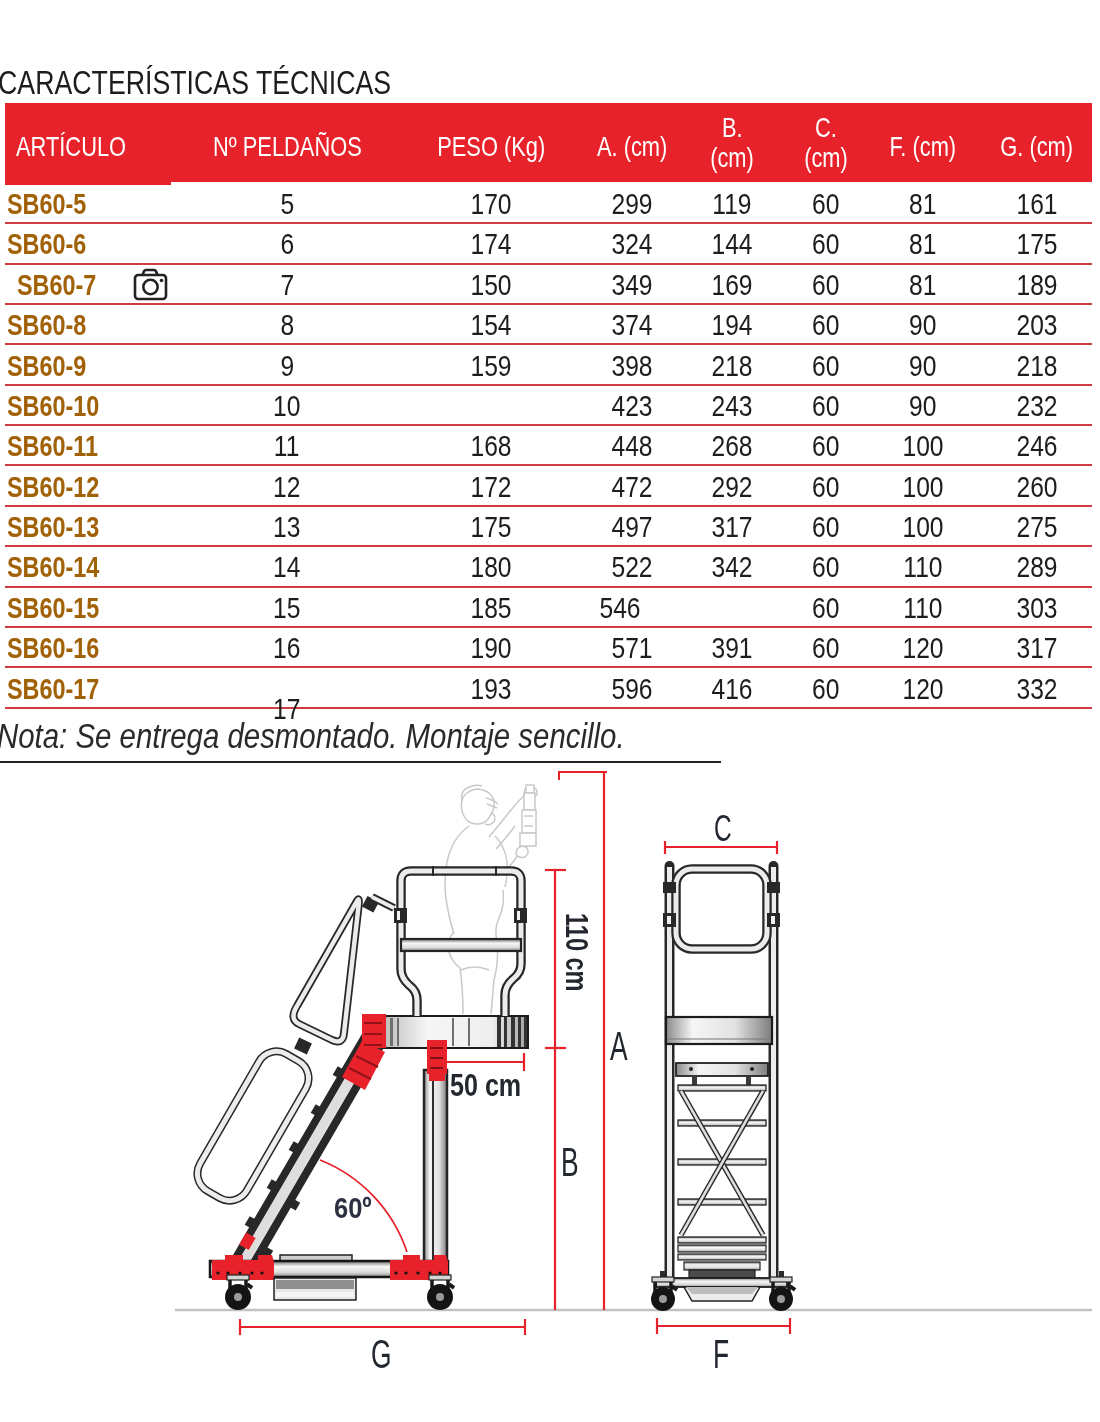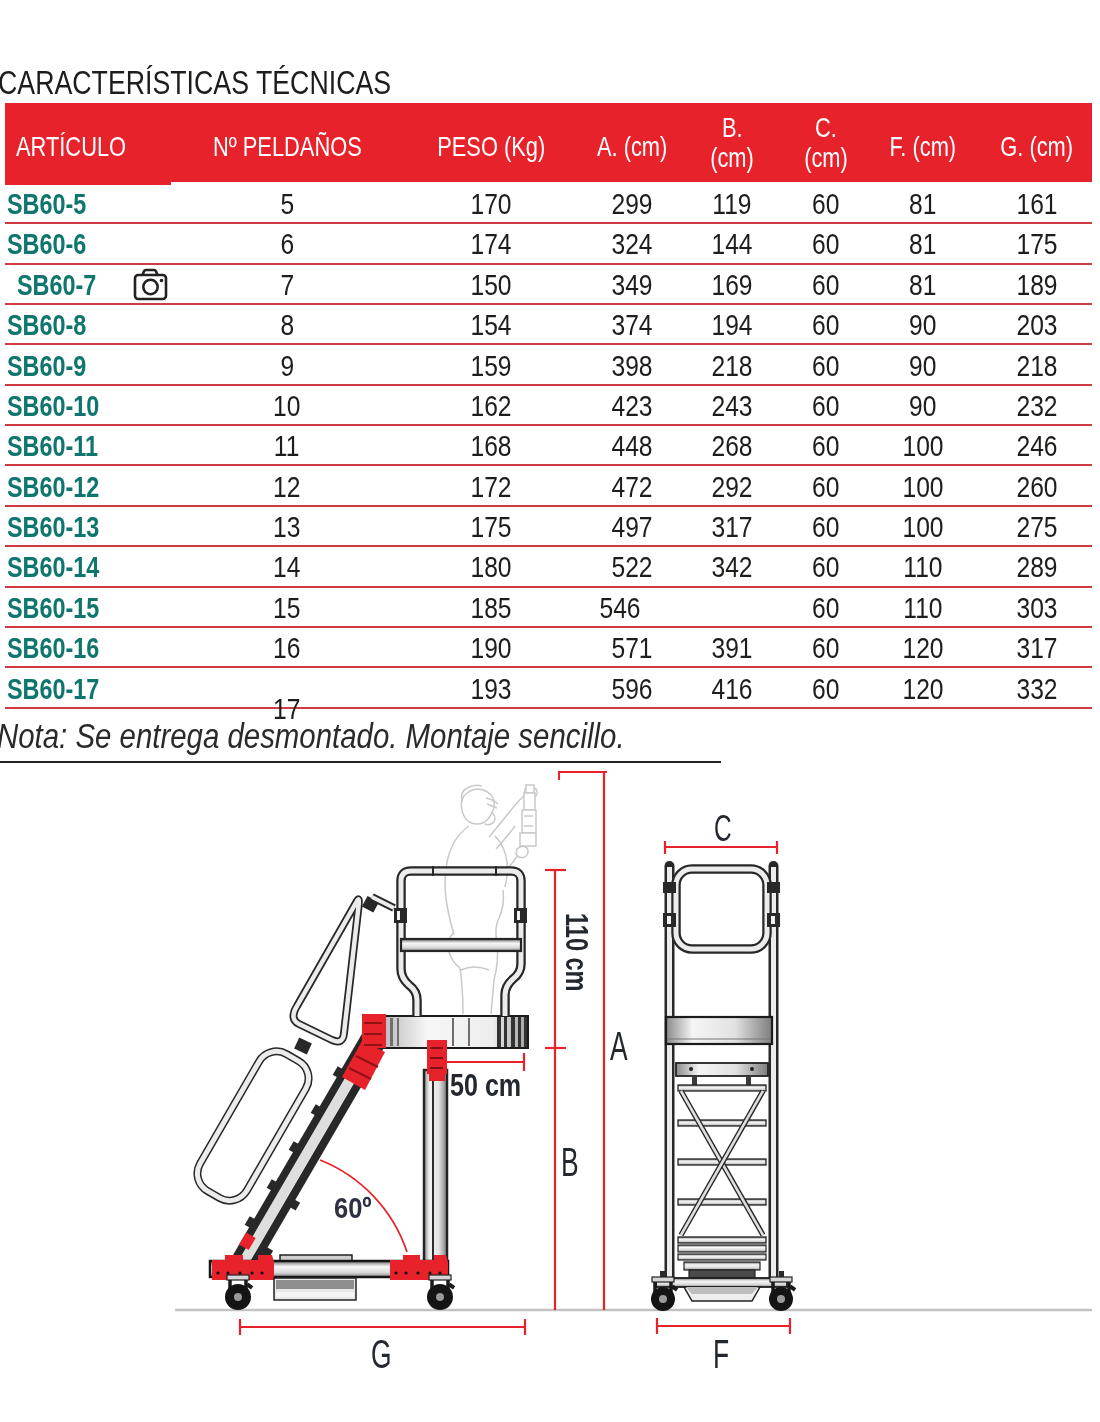--- a/index.html
+++ b/index.html
@@ -4,21 +4,21 @@
 html,body{margin:0;padding:0;background:#fff;}
 .page{position:relative;width:1100px;height:1422px;background:#fff;overflow:hidden;
  font-family:"Liberation Sans",sans-serif;}
 .abs{position:absolute;}
 .t{position:absolute;white-space:nowrap;}
 .cx{display:inline-block;transform:scaleX(0.78);transform-origin:center;}
 .cn{display:inline-block;transform:scaleX(0.82);transform-origin:center;}
 .cxl{display:inline-block;transform:scaleX(0.78);transform-origin:left;}
 .hw{color:#fff;font-size:28px;}
 .num{color:#1d1d1b;font-size:30px;}
-.art{color:#0f766e;font-size:30px;font-weight:bold;text-align:center;}
+.art{color:#a16207;font-size:30px;font-weight:bold;text-align:center;}
 .ctr{text-align:center;}
 .sep{position:absolute;height:2px;background:#cf3b41;left:5px;width:1087px;}
 </style></head><body>
 <div class="page">
 
 <div class="t" style="left:-2px;top:64px;font-size:33px;color:#1d1d1b;"><span style="display:inline-block;transform:scaleX(0.81);transform-origin:left;">CARACTERÍSTICAS TÉCNICAS</span></div>
 <div class="abs" style="left:5px;top:103px;width:1087px;height:79px;background:#e8222b;"></div>
 <div class="abs" style="left:5px;top:182px;width:166px;height:3px;background:#e8222b;"></div>
 <div class="t hw" style="left:16px;top:130.5px;"><span class="cxl">ARTÍCULO</span></div>
 <div class="t hw ctr" style="left:137px;top:130.5px;width:300px;"><span class="cx">Nº PELDAÑOS</span></div>
@@ -69,21 +69,20 @@
 <div class="t num ctr" style="left:187px;top:348.5px;width:200px;"><span class="cn">9</span></div>
 <div class="t num ctr" style="left:391px;top:348.5px;width:200px;"><span class="cn">159</span></div>
 <div class="t num ctr" style="left:532px;top:348.5px;width:200px;"><span class="cn">398</span></div>
 <div class="t num ctr" style="left:632px;top:348.5px;width:200px;"><span class="cn">218</span></div>
 <div class="t num ctr" style="left:726px;top:348.5px;width:200px;"><span class="cn">60</span></div>
 <div class="t num ctr" style="left:823px;top:348.5px;width:200px;"><span class="cn">90</span></div>
 <div class="t num ctr" style="left:937px;top:348.5px;width:200px;"><span class="cn">218</span></div>
 <div class="sep" style="top:424.0px;"></div>
 <div class="t art" style="left:7px;top:388.9px;"><span class="cxl">SB60-10</span></div>
 <div class="t num ctr" style="left:187px;top:388.9px;width:200px;"><span class="cn">10</span></div>
-<div class="t num ctr" style="left:391px;top:388.9px;width:200px;"><span class="cn">162</span></div>
 <div class="t num ctr" style="left:532px;top:388.9px;width:200px;"><span class="cn">423</span></div>
 <div class="t num ctr" style="left:632px;top:388.9px;width:200px;"><span class="cn">243</span></div>
 <div class="t num ctr" style="left:726px;top:388.9px;width:200px;"><span class="cn">60</span></div>
 <div class="t num ctr" style="left:823px;top:388.9px;width:200px;"><span class="cn">90</span></div>
 <div class="t num ctr" style="left:937px;top:388.9px;width:200px;"><span class="cn">232</span></div>
 <div class="sep" style="top:464.4px;"></div>
 <div class="t art" style="left:7px;top:429.3px;"><span class="cxl">SB60-11</span></div>
 <div class="t num ctr" style="left:187px;top:429.3px;width:200px;"><span class="cn">11</span></div>
 <div class="t num ctr" style="left:391px;top:429.3px;width:200px;"><span class="cn">168</span></div>
 <div class="t num ctr" style="left:532px;top:429.3px;width:200px;"><span class="cn">448</span></div>

